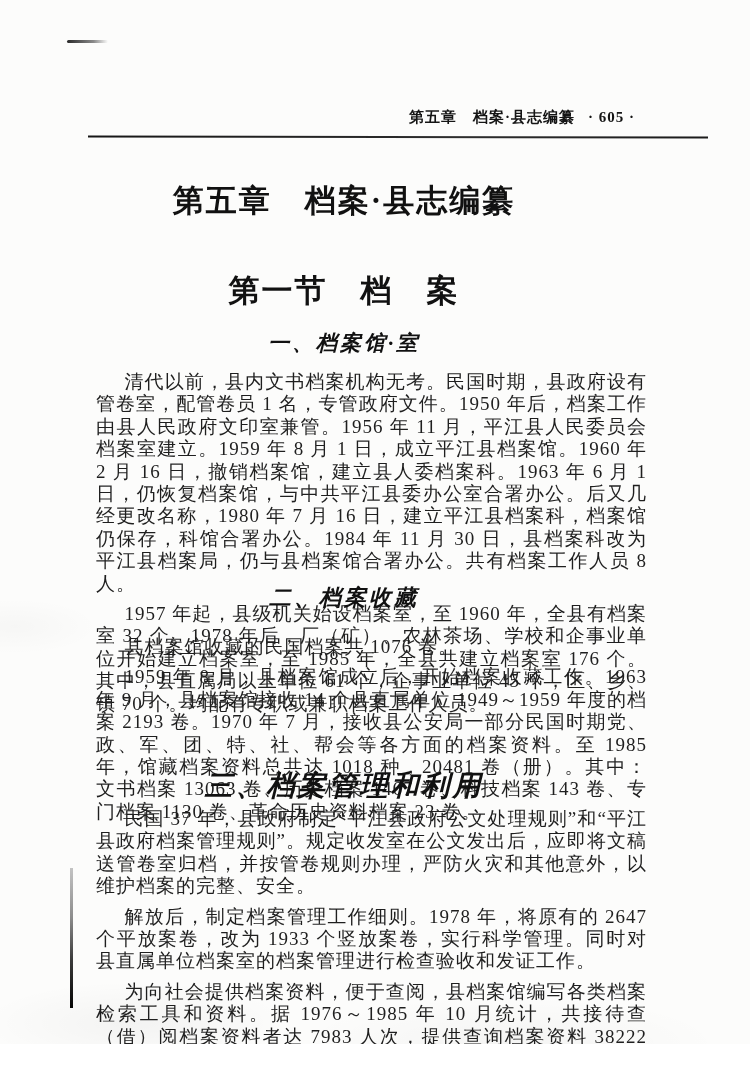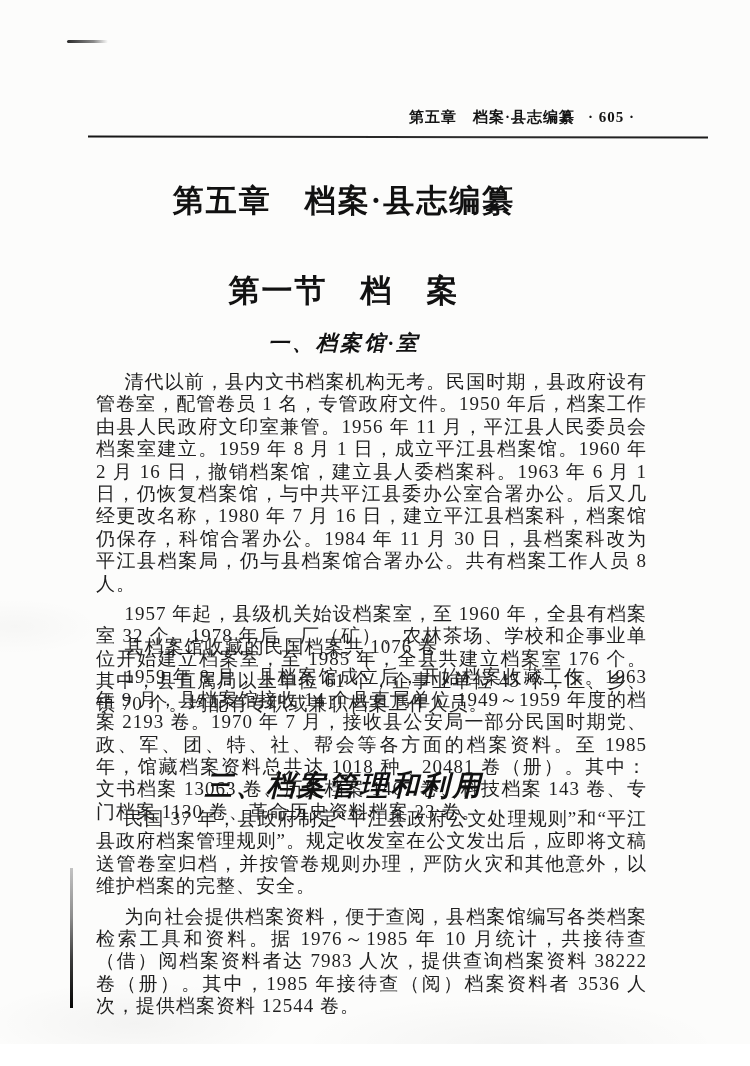--- a/index.html
+++ b/index.html
@@ -132,28 +132,30 @@
 
   <h2 class="centered section-title">第一节　档　案</h2>
 
   <h3 class="centered sub-heading sub1">一、档案馆·室</h3>
 
   <div class="body-block block1">
     <p>清代以前，县内文书档案机构无考。民国时期，县政府设有管卷室，配管卷员 1 名，专管政府文件。1950 年后，档案工作由县人民政府文印室兼管。1956 年 11 月，平江县人民委员会档案室建立。1959 年 8 月 1 日，成立平江县档案馆。1960 年 2 月 16 日，撤销档案馆，建立县人委档案科。1963 年 6 月 1 日，仍恢复档案馆，与中共平江县委办公室合署办公。后又几经更改名称，1980 年 7 月 16 日，建立平江县档案科，档案馆仍保存，科馆合署办公。1984 年 11 月 30 日，县档案科改为平江县档案局，仍与县档案馆合署办公。共有档案工作人员 8 人。</p>
     <p>1957 年起，县级机关始设档案室，至 1960 年，全县有档案室 32 个。1978 年后，厂（矿）、农林茶场、学校和企事业单位开始建立档案室，至 1985 年，全县共建立档案室 176 个。其中，县直属局以上单位 61 个，企事业单位 45 个，区、乡、镇 70 个。均配有专职或兼职档案工作人员。</p>
   </div>
 
+  <h3 class="centered sub-heading sub2">二、档案收藏</h3>
 
   <div class="body-block block2">
     <p>县档案馆收藏的民国档案共 1076 卷。</p>
     <p>1959 年 8 月，县档案馆成立后，开始档案收藏工作。1963 年 9 月，县档案馆接收 14 个县直属单位 1949～1959 年度的档案 2193 卷。1970 年 7 月，接收县公安局一部分民国时期党、政、军、团、特、社、帮会等各方面的档案资料。至 1985 年，馆藏档案资料总共达 1018 种，20481 卷（册）。其中：文书档案 13063 卷、历史档案 1467 卷、科技档案 143 卷、专门档案 1130 卷、革命历史资料档案 23 卷。</p>
   </div>
 
   <h3 class="centered sub-heading sub3">三、档案管理和利用</h3>
 
   <div class="body-block block3">
     <p>民国 37 年，县政府制定“平江县政府公文处理规则”和“平江县政府档案管理规则”。规定收发室在公文发出后，应即将文稿送管卷室归档，并按管卷规则办理，严防火灾和其他意外，以维护档案的完整、安全。</p>
+    <p>解放后，制定档案管理工作细则。1978 年，将原有的 2647 个平放案卷，改为 1933 个竖放案卷，实行科学管理。同时对县直属单位档案室的档案管理进行检查验收和发证工作。</p>
     <p>为向社会提供档案资料，便于查阅，县档案馆编写各类档案检索工具和资料。据 1976～1985 年 10 月统计，共接待查（借）阅档案资料者达 7983 人次，提供查询档案资料 38222 卷（册）。其中，1985 年接待查（阅）档案资料者 3536 人次，提供档案资料 12544 卷。</p>
   </div>
 
   <div class="margin-line"></div>
 
 </div>
 
 </body></html>

